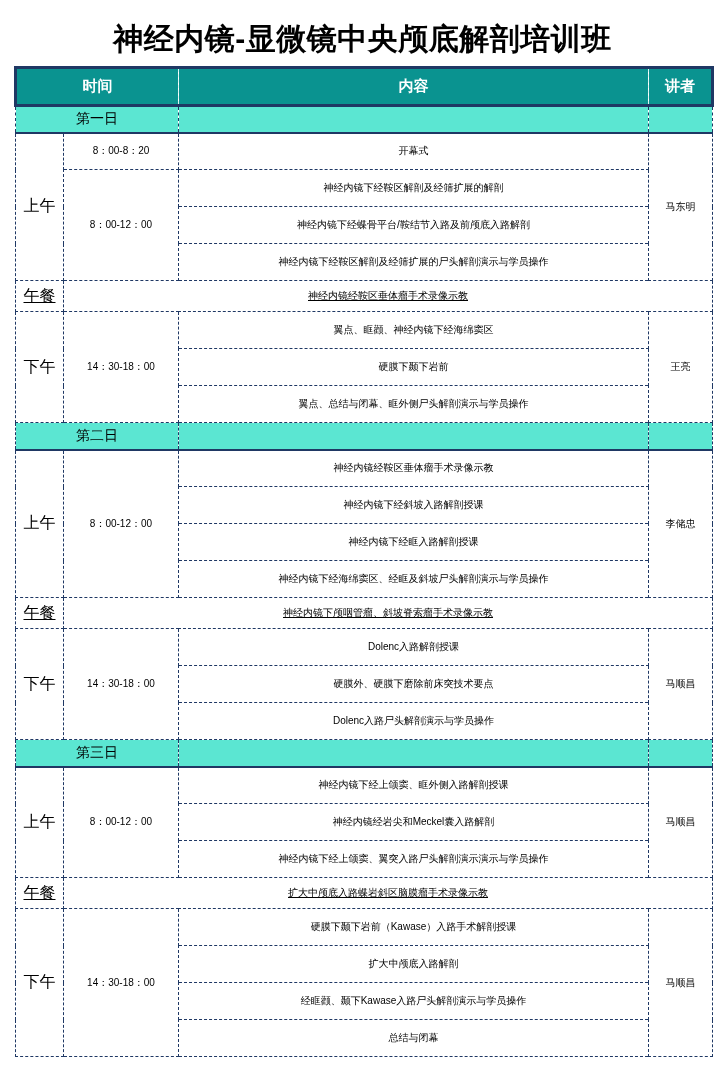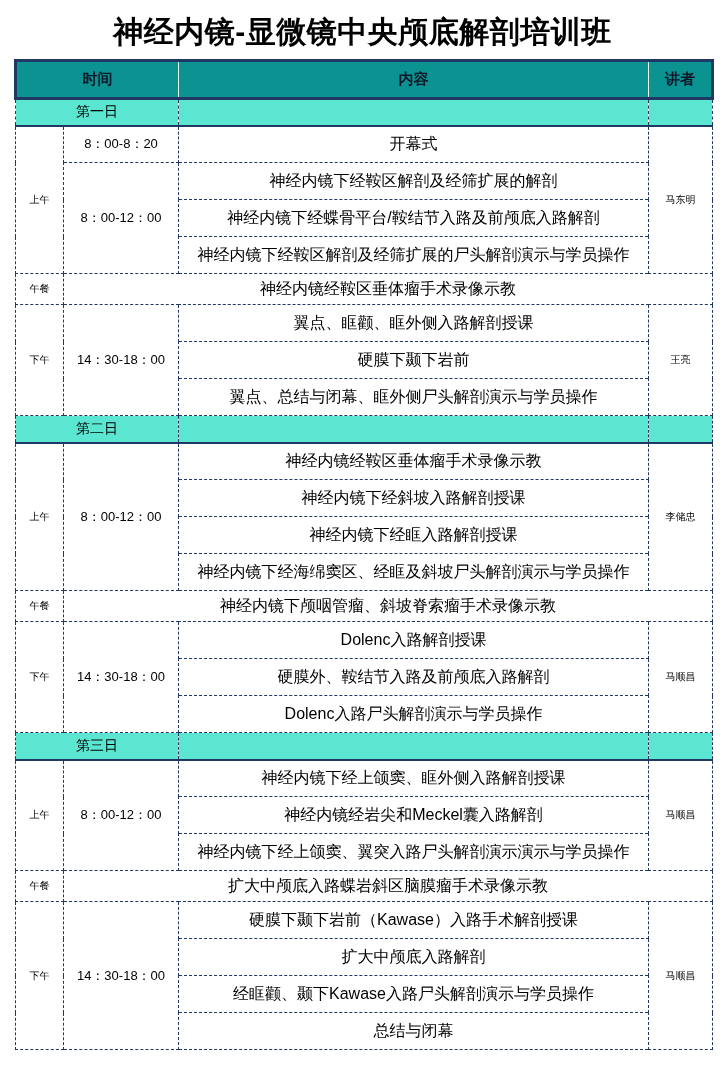--- a/index.html
+++ b/index.html
@@ -4,52 +4,52 @@
 <style>
   html,body{margin:0;padding:0;}
   body{
     width:725px;height:1075px;background:#ffffff;
     font-family:"Liberation Sans","DejaVu Sans",sans-serif;
     color:#000;
   }
   .page{width:725px;height:1075px;overflow:hidden;}
   .title{
     width:725px;text-align:center;font-size:30px;font-weight:bold;
-    margin:0;padding:12px 0 6px 0;letter-spacing:0.5px;color:#000;
+    margin:0;padding:19px 0 6px 0;letter-spacing:0.5px;color:#000;
   }
   table.sched{
     border-collapse:collapse;table-layout:fixed;
     margin-left:14px;width:697px;
   }
   .sched td{
     border:1px dashed #1F3864;
     text-align:center;vertical-align:middle;
     font-size:13px;padding:0 3px;overflow:hidden;
   }
   
   tr.hdr{height:38px;}
   tr.hdr td{
-    background:#0A9390;color:#0f172a;font-weight:bold;font-size:15px;
+    background:#0A9390;color:#ffffff;font-weight:bold;font-size:15px;
     border:1px dashed #d9f4f2;
     border-top:3px solid #1F3864;border-bottom:3px solid #1F3864;
   }
   tr.hdr td:first-child{border-left:3px solid #1F3864;}
   tr.hdr td:last-child{border-right:3px solid #1F3864;margin-left:41px;}
   
   tr.band{height:27px;}
   tr.band td{
     background:#5BE6D2;color:#000;font-size:14px;
     border:1px dashed #1F3864;border-bottom:2px solid #1F3864;
   }
   
   tr.row{height:37px;}
-  tr.lunch{height:31px;}
-  td.period{font-size:10px;}
-  td.time{font-size:13px;white-space:nowrap;}
-  td.content{font-size:16px;}
+  tr.lunch{height:31px;text-decoration:underline;}
+  td.period{font-size:16px;}
+  td.time{font-size:10px;white-space:nowrap;}
+  td.content{font-size:10px;}
   td.speaker{font-size:10px;}
 </style>
 </head>
 <body>
 
 <div class="page">
 
   <div class="title">神经内镜-显微镜中央颅底解剖培训班</div>
 
   <table class="sched">
@@ -88,21 +88,21 @@
     <tr class="row">
       <td class="content">神经内镜下经鞍区解剖及经筛扩展的尸头解剖演示与学员操作</td>
     </tr>
     <tr class="lunch">
       <td class="period">午餐</td>
       <td class="content" colspan="3">神经内镜经鞍区垂体瘤手术录像示教</td>
     </tr>
     <tr class="row">
       <td class="period" rowspan="3">下午</td>
       <td class="time" rowspan="3">14：30-18：00</td>
-      <td class="content">翼点、眶颧、眶外侧入路解剖授课</td>
+      <td class="content">翼点、眶颧、神经内镜下经海绵窦区</td>
       <td class="speaker" rowspan="3">王亮</td>
     </tr>
     <tr class="row">
       <td class="content">硬膜下颞下岩前</td>
     </tr>
     <tr class="row">
       <td class="content">翼点、总结与闭幕、眶外侧尸头解剖演示与学员操作</td>
     </tr>
 
     <tr class="band">
@@ -129,21 +129,21 @@
       <td class="period">午餐</td>
       <td class="content" colspan="3">神经内镜下颅咽管瘤、斜坡脊索瘤手术录像示教</td>
     </tr>
     <tr class="row">
       <td class="period" rowspan="3">下午</td>
       <td class="time" rowspan="3">14：30-18：00</td>
       <td class="content">Dolenc入路解剖授课</td>
       <td class="speaker" rowspan="3">马顺昌</td>
     </tr>
     <tr class="row">
-      <td class="content">硬膜外、鞍结节入路及前颅底入路解剖</td>
+      <td class="content">硬膜外、硬膜下磨除前床突技术要点</td>
     </tr>
     <tr class="row">
       <td class="content">Dolenc入路尸头解剖演示与学员操作</td>
     </tr>
 
     <tr class="band">
       <td colspan="2">第三日</td>
       <td></td>
       <td></td>
     </tr>

